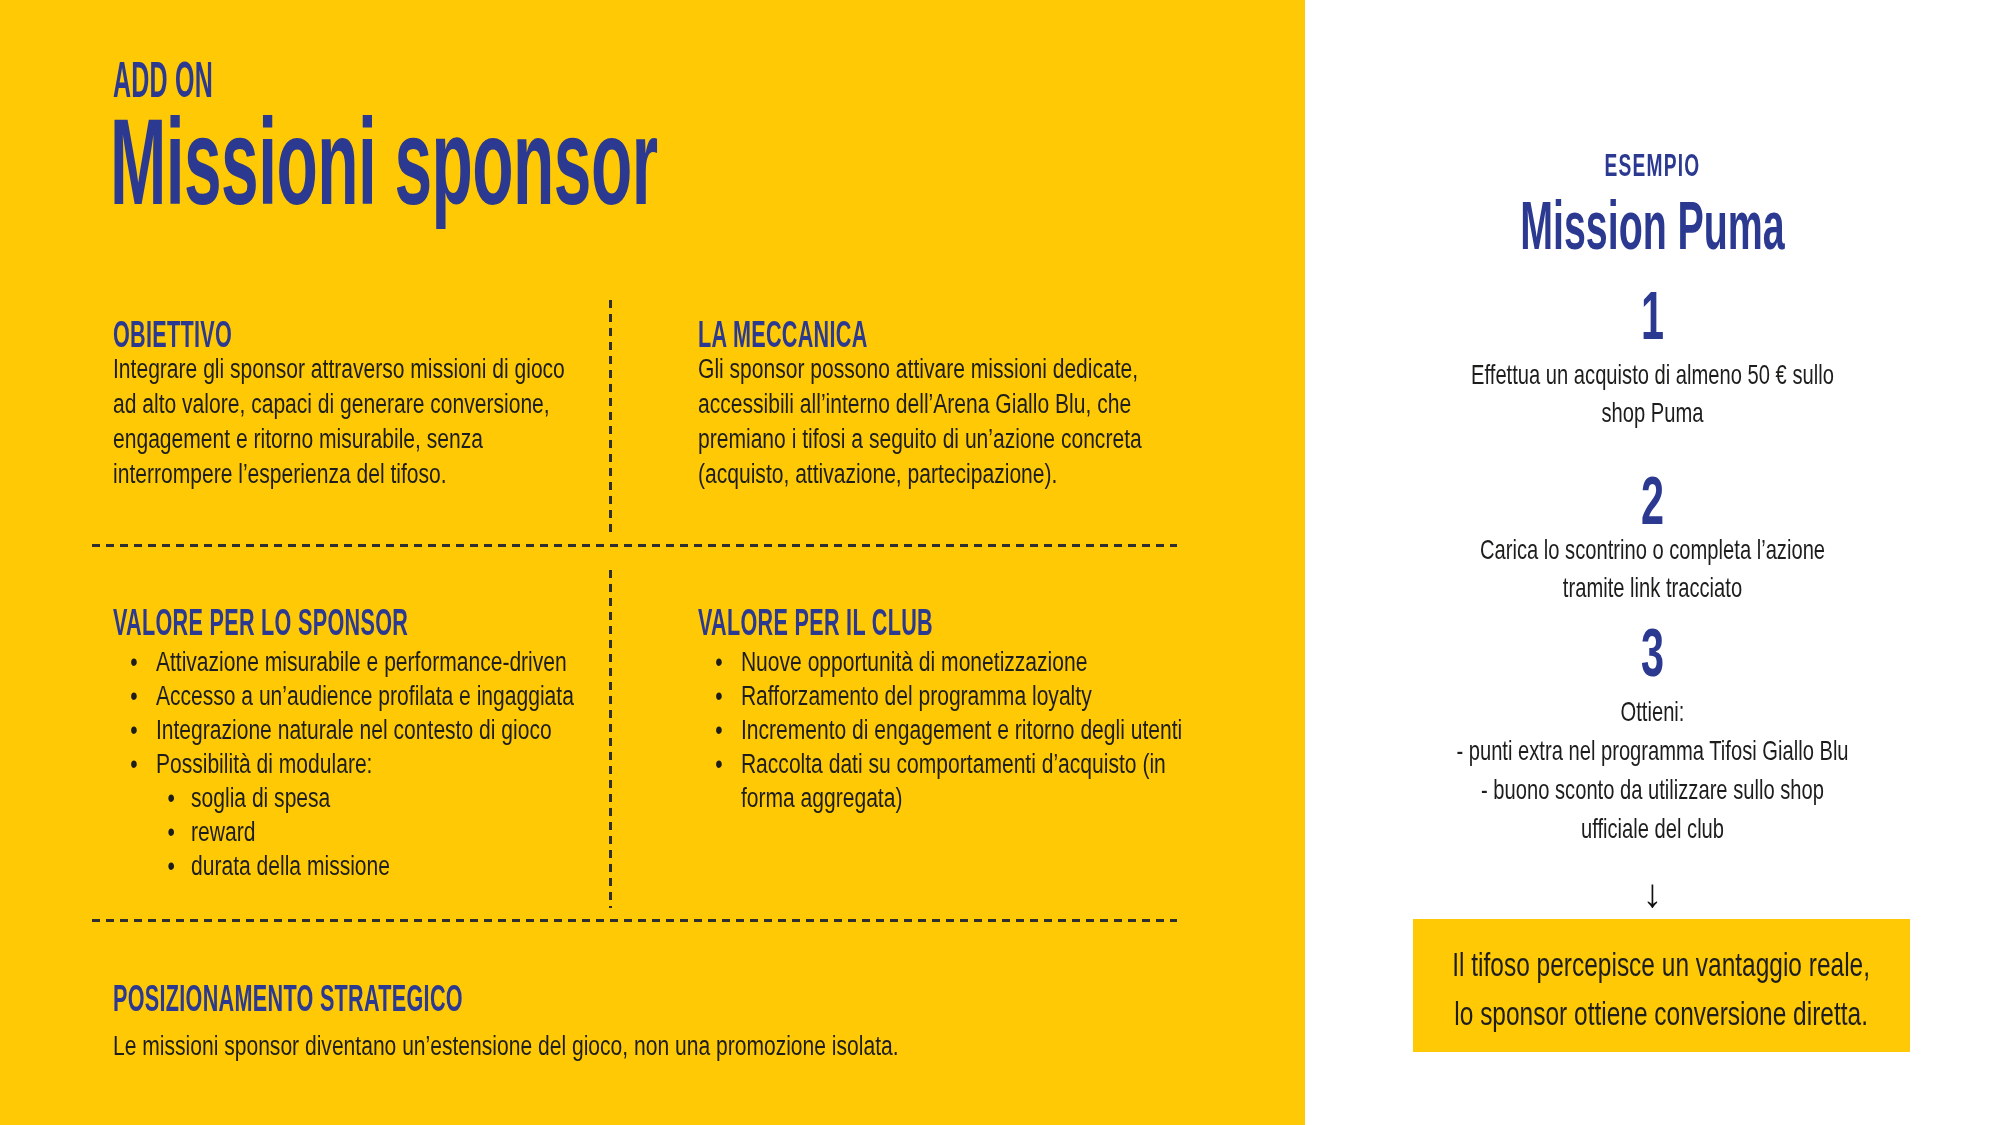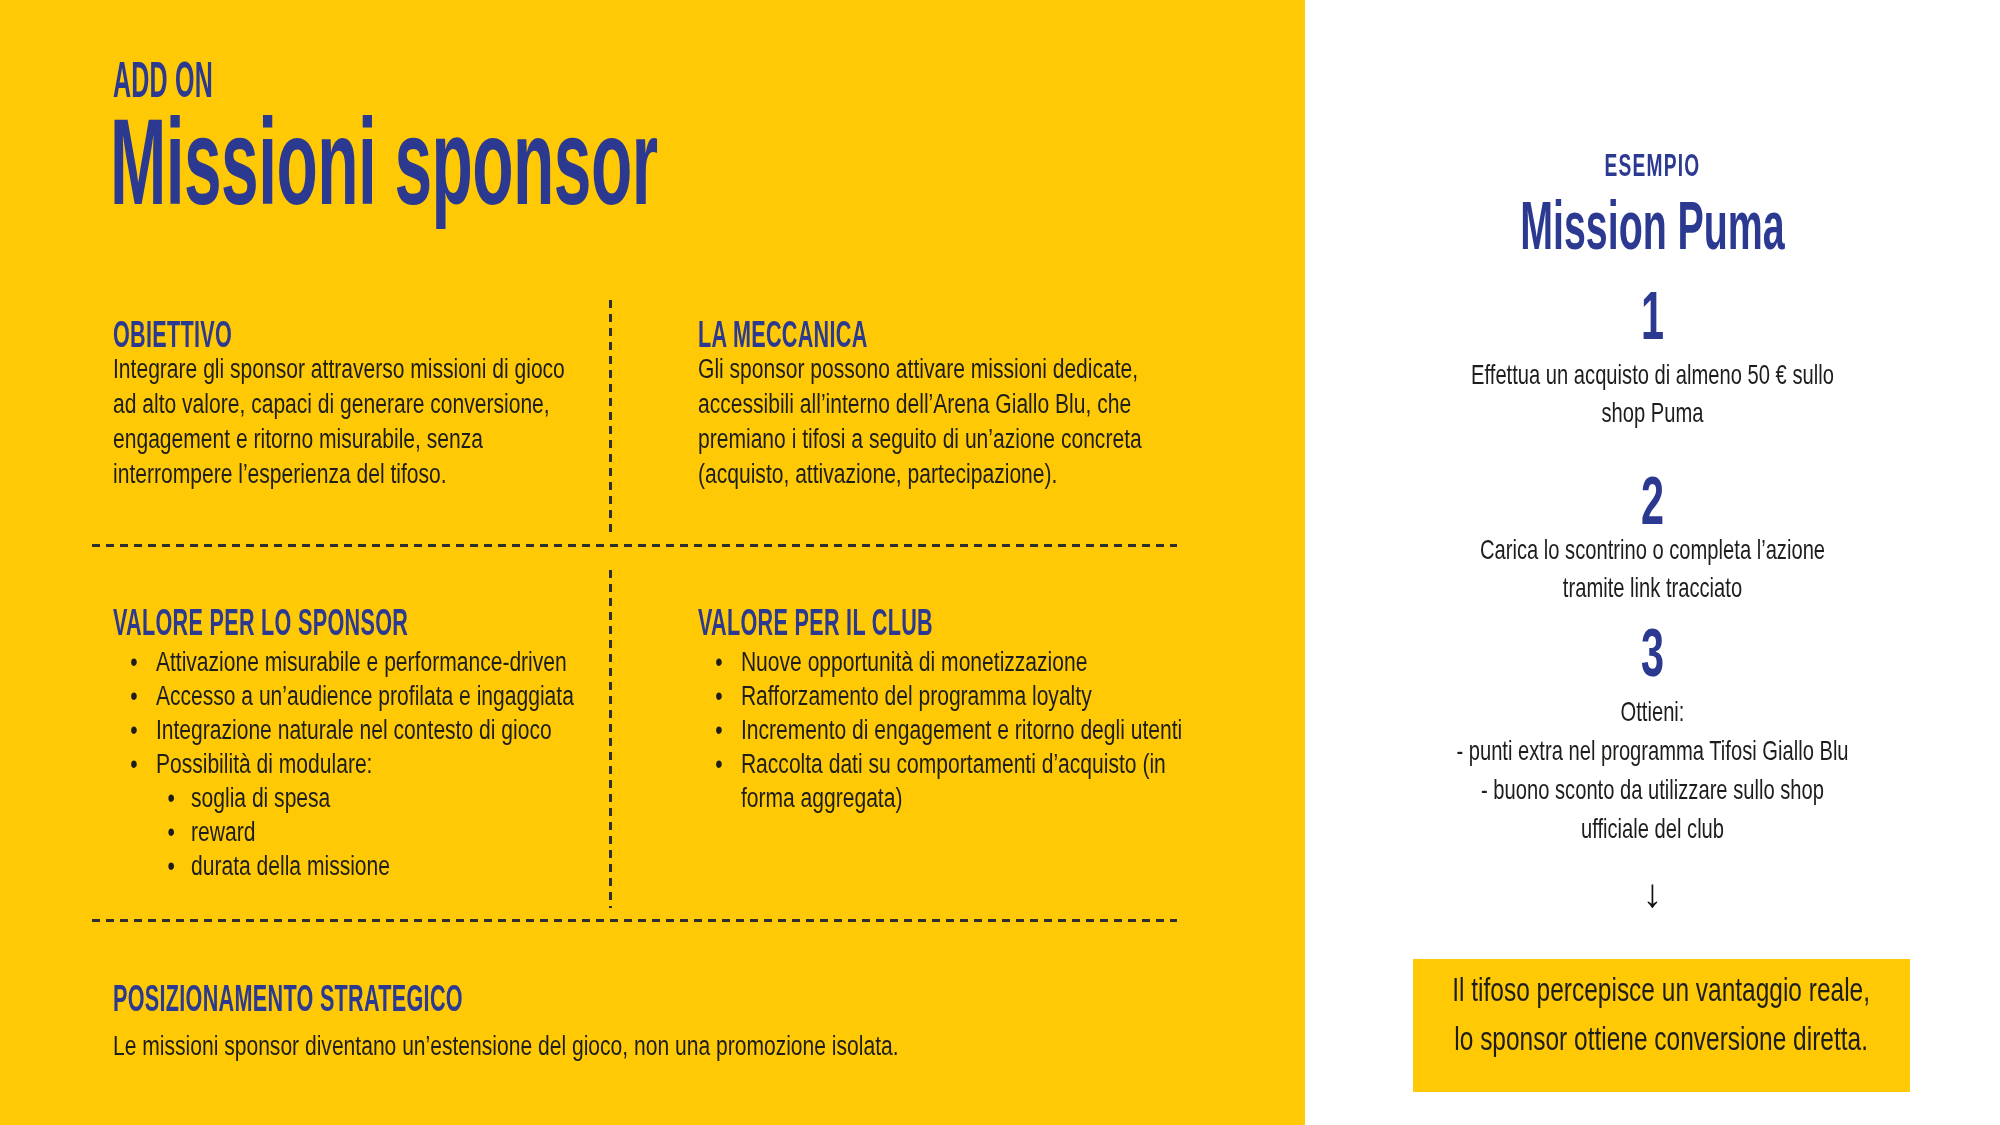--- a/index.html
+++ b/index.html
@@ -59,22 +59,22 @@
   .r-title{top:163px;font-size:69px;font-weight:700;color:var(--blue);line-height:1;white-space:nowrap;
            transform:scaleX(.57);transform-origin:center top;}
   .step-num{font-size:69px;font-weight:700;color:var(--blue);line-height:1;
             transform:scaleX(.6);transform-origin:center top;}
   .num-1{top:253px;} .num-2{top:438px;} .num-3{top:590px;}
   .step-text{font-size:28px;line-height:38px;color:var(--ink);font-weight:500;white-space:nowrap;
              transform:scaleX(.72);transform-origin:center top;}
   .txt-1{top:328px;} .txt-2{top:503px;} .txt-3{top:664px;line-height:39px;}
   .r-arrow{top:845px;font-size:40px;line-height:1;color:#111111;font-weight:700;}
 
-  .callout{position:absolute;left:108px;top:931px;width:497px;height:133px;background:var(--yellow);
-           display:flex;flex-direction:column;justify-content:flex-start;align-items:center;padding-top:6px;}
+  .callout{position:absolute;left:108px;top:891px;width:497px;height:133px;background:var(--yellow);
+           display:flex;flex-direction:column;justify-content:center;align-items:center;padding-top:6px;}
   .callout-text{font-size:34px;line-height:49px;color:var(--ink);font-weight:500;text-align:center;white-space:nowrap;
                 transform:scaleX(.72);transform-origin:center center;}
 </style>
 </head>
 <body>
 
 <div class="slide">
 
   <section class="left-panel">
 

